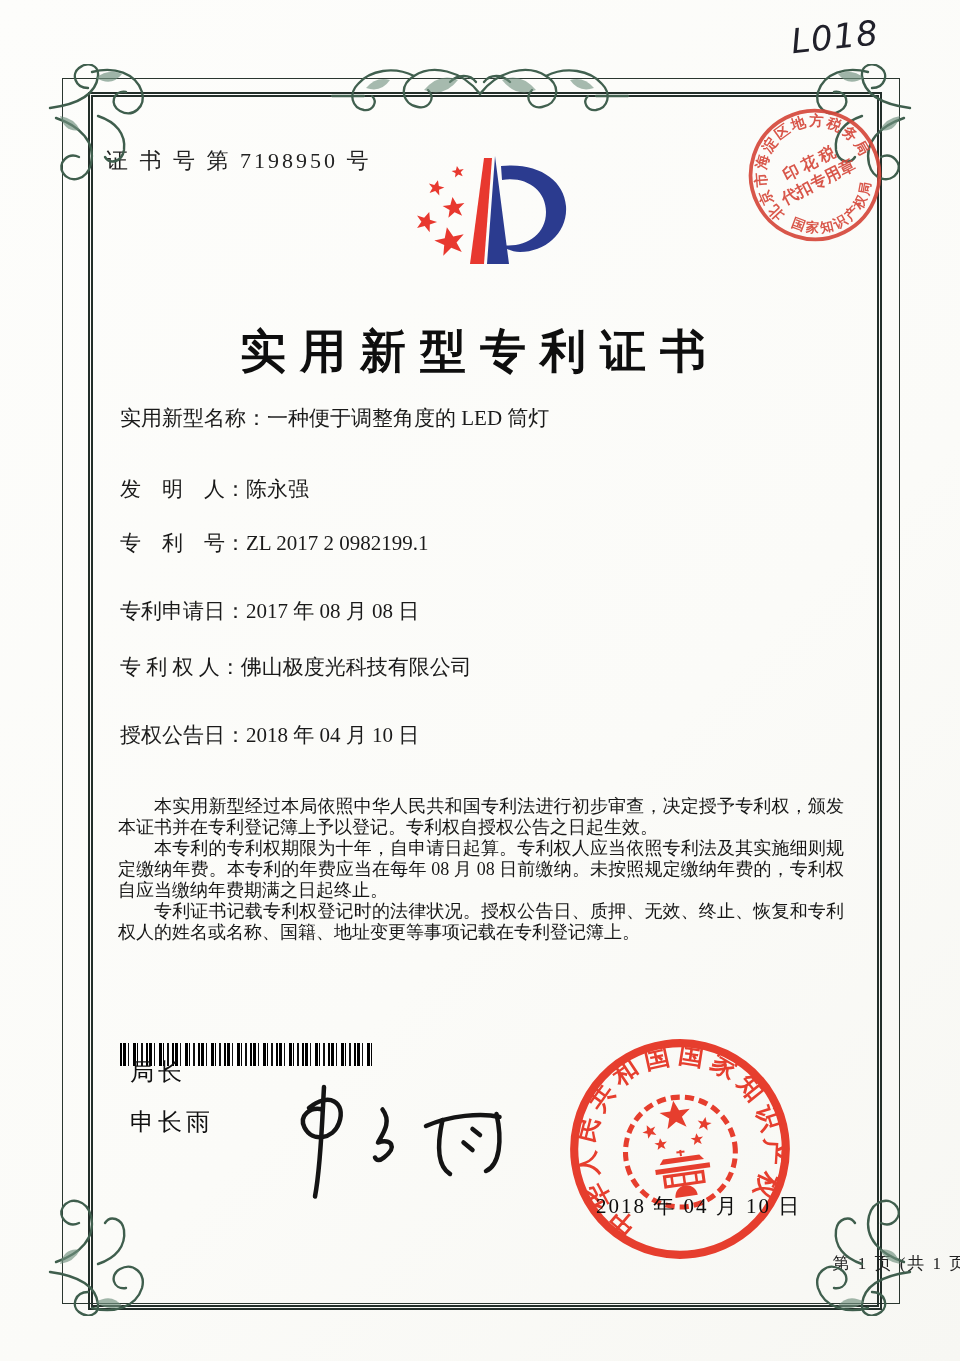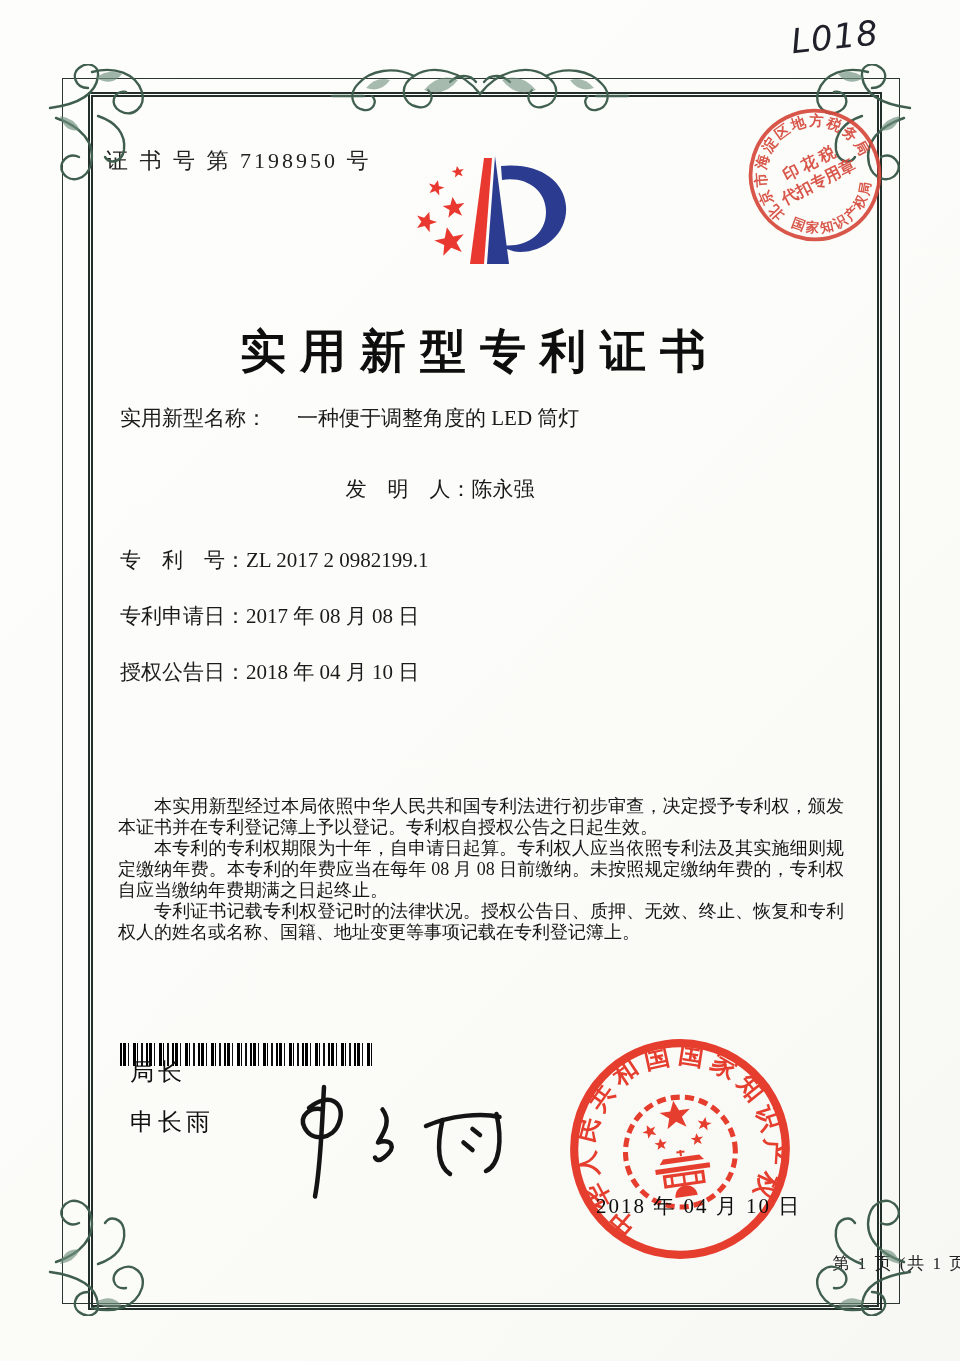--- a/index.html
+++ b/index.html
@@ -24,23 +24,23 @@
   
   .title{position:absolute;left:0;top:282px;width:100%;text-align:center;
     font-size:46px;font-weight:bold;letter-spacing:14px;color:#0e0e0e;margin-top:39px;}
   
   .tax-stamp{position:absolute;left:740px;top:100px;z-index:5;opacity:.92;}
   
   .fields{position:absolute;left:120px;top:404px;width:640px;}
   .field-row{display:flex;align-items:baseline;font-size:21px;margin-bottom:20px;}
   .field-row .lbl{white-space:pre;color:#1a1a1a;}
   .field-row .val{white-space:pre;color:#1a1a1a;}
-  .fr-name{margin-bottom:43px;gap:30px;}
-  .fr-inv{margin-bottom:43px;justify-content:center;}
-  .fr-pno{margin-bottom:28px;}
+  .fr-name{margin-bottom:43px;}
+  .fr-inv{margin-bottom:26px;}
+  .fr-pno{margin-bottom:40px;}
   .fr-app{margin-bottom:28px;}
   .fr-own{margin-bottom:40px;}
   
   .legal{position:absolute;left:118px;top:796px;width:726px;font-size:18px;line-height:21px;
     text-align:justify;color:#161616;}
   .legal p{margin:0;text-indent:2em;}
   
   .barcode{position:absolute;left:120px;top:1043px;width:252px;height:23px;
     background-image:repeating-linear-gradient(90deg,
       #000 0 2px,#fff 2px 3px,#000 3px 6px,#fff 6px 8px,#111 8px 9px,#fff 9px 13px,
@@ -170,20 +170,24 @@
       <span class="lbl">发　明　人：</span>
       <span class="val">陈永强</span>
     </div>
     <div class="field-row fr-pno">
       <span class="lbl">专　利　号：</span>
       <span class="val">ZL 2017 2 0982199.1</span>
     </div>
     <div class="field-row fr-app">
       <span class="lbl">专利申请日：</span>
       <span class="val">2017 年 08 月 08 日</span>
+    </div>
+    <div class="field-row fr-own">
+      <span class="lbl">专 利 权 人：</span>
+      <span class="val">佛山极度光科技有限公司</span>
     </div>
     <div class="field-row">
       <span class="lbl">授权公告日：</span>
       <span class="val">2018 年 04 月 10 日</span>
     </div>
   </div>
 
   <div class="legal">
     <p>本实用新型经过本局依照中华人民共和国专利法进行初步审查，决定授予专利权，颁发本证书并在专利登记簿上予以登记。专利权自授权公告之日起生效。</p>
     <p>本专利的专利权期限为十年，自申请日起算。专利权人应当依照专利法及其实施细则规定缴纳年费。本专利的年费应当在每年 08 月 08 日前缴纳。未按照规定缴纳年费的，专利权自应当缴纳年费期满之日起终止。</p>

